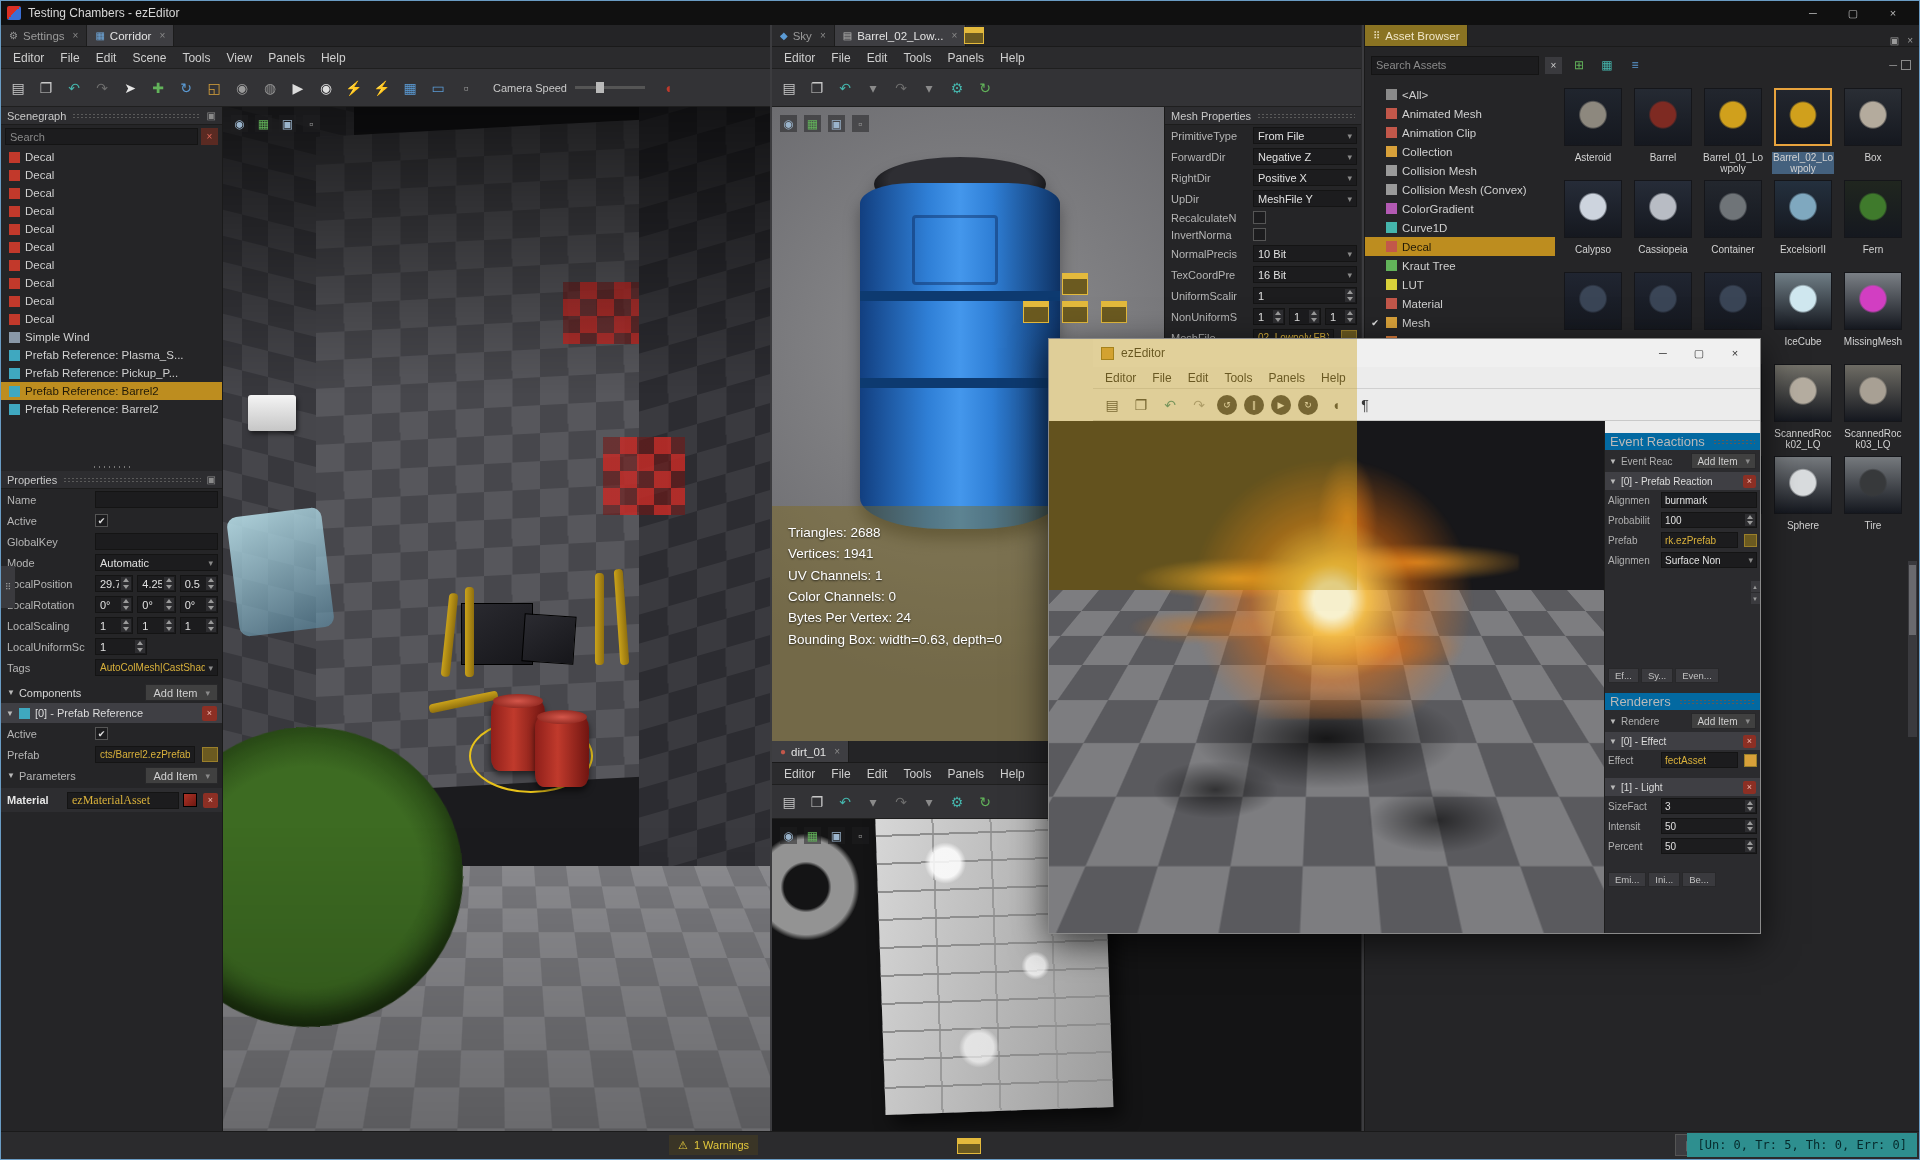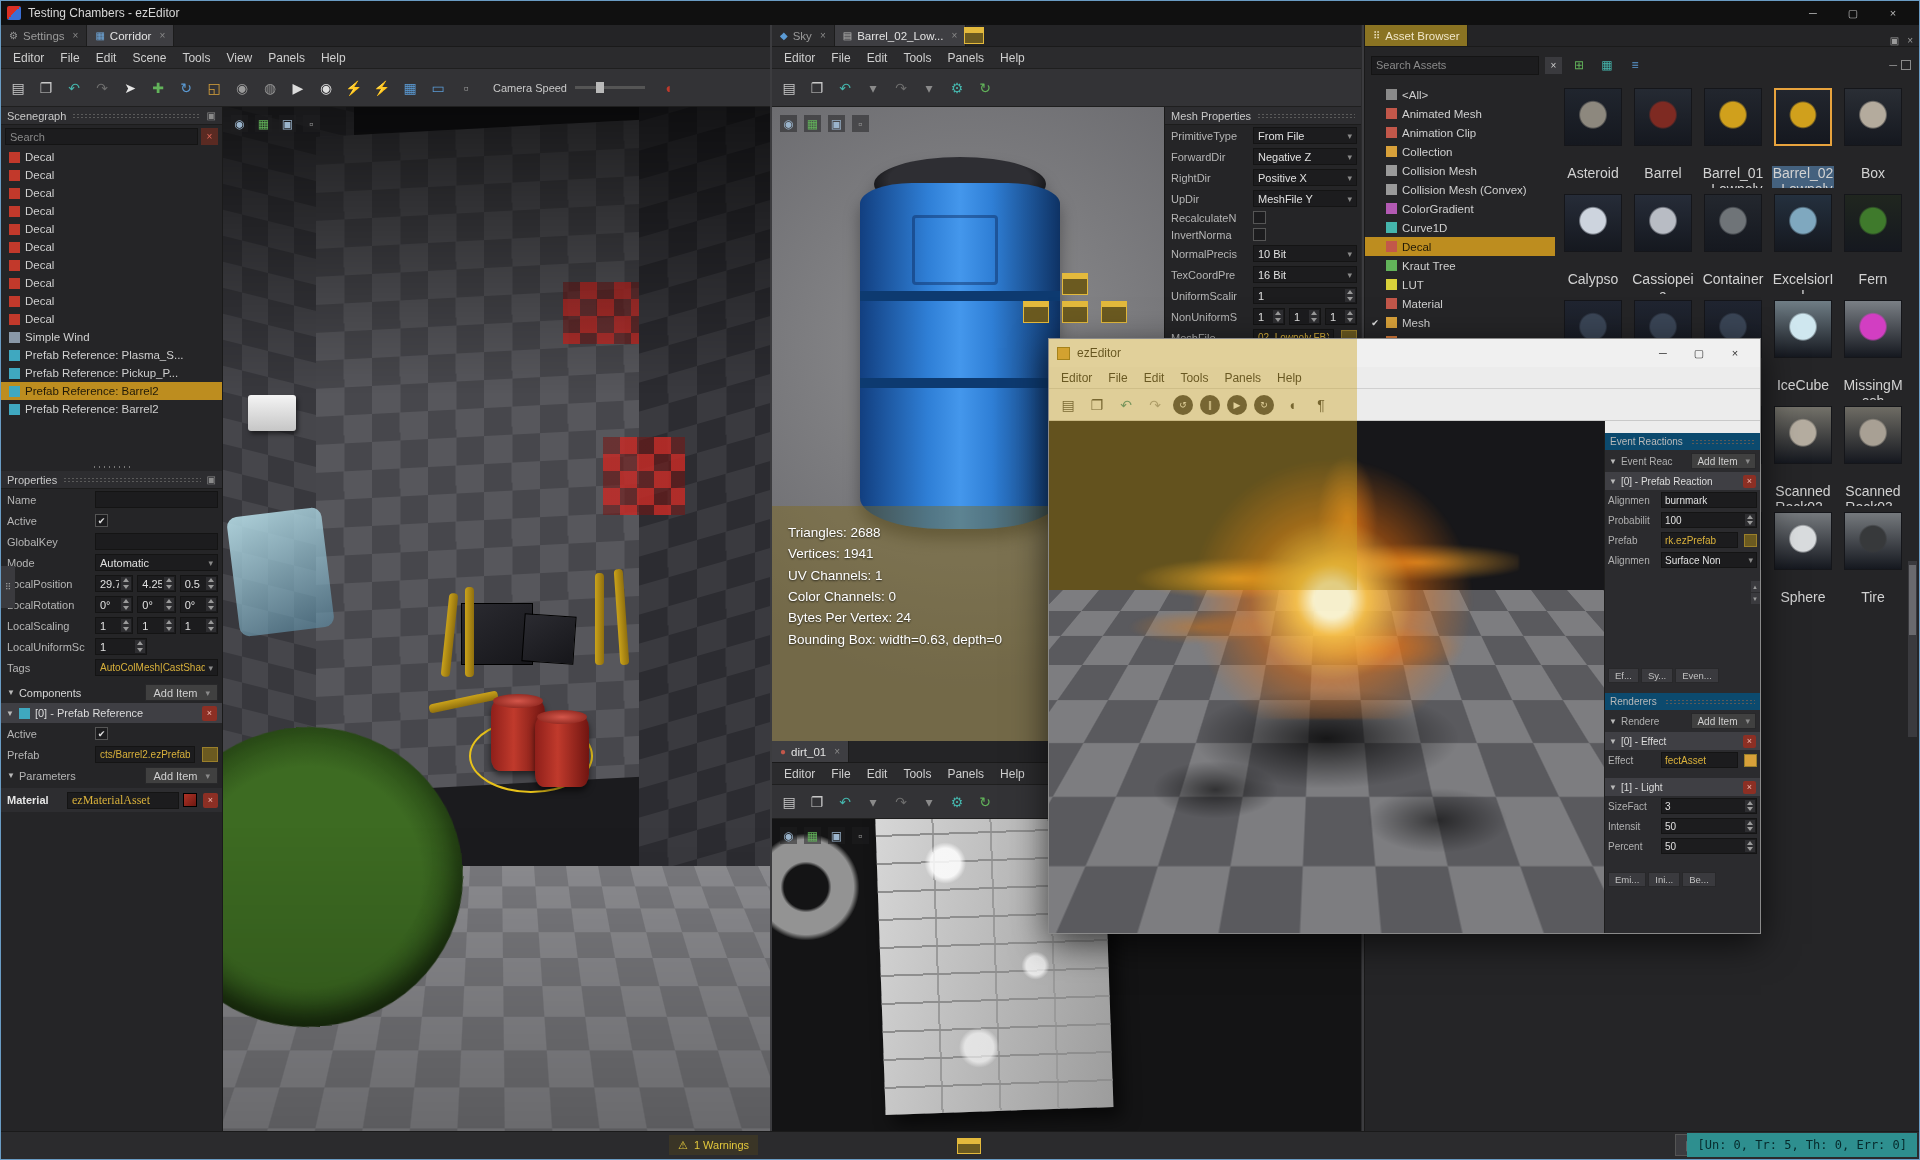--- a/index.html
+++ b/index.html
@@ -106,42 +106,42 @@
 .trow{height:19px;display:flex;align-items:center;gap:5px;padding-left:4px;font-size:11.5px;color:#cfcfcf;white-space:nowrap;}
 .trow.selected{background:#bd8d1f;color:#211a08;}
 .tchk{width:12px;font-size:9px;color:#e0e0e0;visibility:hidden;text-align:center;flex-shrink:0;}
 .tchk.on{visibility:visible;}
 .tico{width:11px;height:11px;flex-shrink:0;}
 .agrid{position:absolute;left:193px;top:60px;width:352px;display:flex;flex-wrap:wrap;align-content:flex-start;}
 .acell{width:66px;margin:3px 2px;display:flex;flex-direction:column;align-items:center;}
 .athumb{width:58px;height:58px;border:1px solid #15161a;background:radial-gradient(circle at 50% 46%,var(--obj) 0 30%,transparent 35%),linear-gradient(180deg,var(--bg),#15181f);}
 .acell.selected .athumb{border:2px solid #e8a33d;}
 .acell.selected .alabel{background:#44617e;}
-.alabel{margin-top:20px;font-size:14px;color:#d2d2d2;text-align:center;line-height:1.12;height:22px;overflow:hidden;word-break:break-all;width:62px;}
+.alabel{margin-top:6px;font-size:10px;color:#d2d2d2;text-align:center;line-height:1.12;height:22px;overflow:hidden;word-break:break-all;width:62px;}
 .acell.ghost .alabel{visibility:hidden;}
 .abscroll{position:absolute;right:2px;top:536px;width:9px;height:176px;background:#3a3a3e;}
 .abscroll i{display:block;margin:4px 1px;width:7px;height:70px;background:#6a6a6e;}
 
-.fwin{position:absolute;left:1047px;top:337px;width:713px;height:596px;background:#ececec;border:1px solid #8a8a8a;box-shadow:0 10px 34px rgba(0,0,0,.65);z-index:40;}
+.fwin{position:absolute;left:1047px;top:337px;width:713px;height:596px;background:#ececec;border:1px solid #8a8a8a;box-shadow:0 10px 34px rgba(0,0,0,.65);z-index:40;padding-left:44px;}
 .fw-title{height:28px;background:#f0f0f0;display:flex;align-items:center;gap:7px;padding:0 8px;font-size:12px;color:#1e1e1e;}
 .fw-ico{width:13px;height:13px;background:#d8a13a;border:1px solid #8a6a14;}
 .fw-controls{margin-left:auto;display:flex;gap:2px;}
 .fwc{width:34px;height:24px;display:flex;align-items:center;justify-content:center;color:#333;font-size:11px;}
 .fw-menubar{height:22px;background:#ececec;display:flex;align-items:center;padding-left:4px;border-bottom:1px solid #d0d0d0;}
 .fw-menubar .mitem{color:#222;}
 .fw-toolbar{height:32px;background:#ececec;display:flex;align-items:center;gap:7px;padding:0 8px;border-bottom:1px solid #c9c9c9;}
 .fw-body{position:absolute;left:0;top:82px;right:0;bottom:0;display:flex;}
 .fw-viewport{flex:1;position:relative;background:#17171a;overflow:hidden;}
 .fw-floor{position:absolute;left:-30%;right:-30%;bottom:-58%;height:125%;background:repeating-conic-gradient(#7d7d80 0% 25%,#5a5a5e 0% 50%) 0 0/72px 72px;transform:perspective(420px) rotateX(57deg);transform-origin:50% 0;}
 .scorch{position:absolute;inset:0;background:radial-gradient(ellipse 34% 14% at 50% 62%,rgba(0,0,0,.75),transparent 70%),radial-gradient(ellipse 16% 8% at 30% 72%,rgba(0,0,0,.6),transparent 70%),radial-gradient(ellipse 18% 9% at 70% 78%,rgba(0,0,0,.55),transparent 70%);}
 .explosion{position:absolute;left:80px;top:28px;width:390px;height:270px;filter:blur(1px);background:radial-gradient(circle at 52% 56%,rgba(255,248,210,.95) 0 7%,rgba(255,196,70,.9) 14%,rgba(255,120,12,.45) 32%,transparent 56%),radial-gradient(ellipse 38% 11% at 28% 48%,rgba(255,170,40,.85),transparent 70%),radial-gradient(ellipse 42% 10% at 74% 42%,rgba(255,170,40,.75),transparent 70%),radial-gradient(ellipse 11% 34% at 56% 26%,rgba(255,150,30,.65),transparent 70%),radial-gradient(ellipse 34% 13% at 62% 74%,rgba(220,110,16,.6),transparent 70%),radial-gradient(ellipse 26% 9% at 18% 66%,rgba(220,120,20,.5),transparent 70%);}
 .fw-gold{position:absolute;left:0;top:0;width:308px;height:251px;background:rgba(205,165,35,.42);z-index:6;pointer-events:none;}
 .fw-right{width:156px;background:#2b2b2e;border-left:1px solid #1e1e1e;position:relative;font-size:10px;display:flex;flex-direction:column;}
 .ep-top{height:12px;background:#ececec;}
-.ep-head{height:17px;background:#0c4a6e;color:#b9b9b9;font-size:10px;display:flex;align-items:center;gap:8px;padding:0 5px;}
+.ep-head{height:17px;background:#0369a1;color:#b9b9b9;font-size:13px;display:flex;align-items:center;gap:8px;padding:0 5px;}
 .ep-row{height:20px;display:flex;align-items:center;gap:3px;padding:0 3px;}
 .ep-label{width:50px;color:#b0b0b0;font-size:10px;white-space:nowrap;overflow:hidden;flex-shrink:0;}
 .ep-field{flex:1;height:16px;background:#1c1c1e;border:1px solid #141414;color:#e0e0e0;font-size:10px;display:flex;align-items:center;padding:0 3px;min-width:0;overflow:hidden;white-space:nowrap;}
 .ep-ghead{height:18px;background:#3f3f44;display:flex;align-items:center;gap:4px;padding:0 4px;color:#dcdcdc;font-size:10px;}
 .ep-ghead .xbtn{width:13px;height:13px;}
 .ep-addrow{height:22px;display:flex;align-items:center;padding:0 4px;gap:4px;}
 .ep-addrow .additem{height:16px;font-size:10px;padding:0 5px;}
 .mtabs{display:flex;gap:2px;padding:2px 3px;}
 .mtab{background:#3a3a3e;color:#c0c0c0;font-size:9.5px;padding:1px 6px;border:1px solid #28282a;}
 .ep-scroll{position:absolute;right:0;top:160px;width:10px;display:flex;flex-direction:column;gap:1px;align-items:center;}

